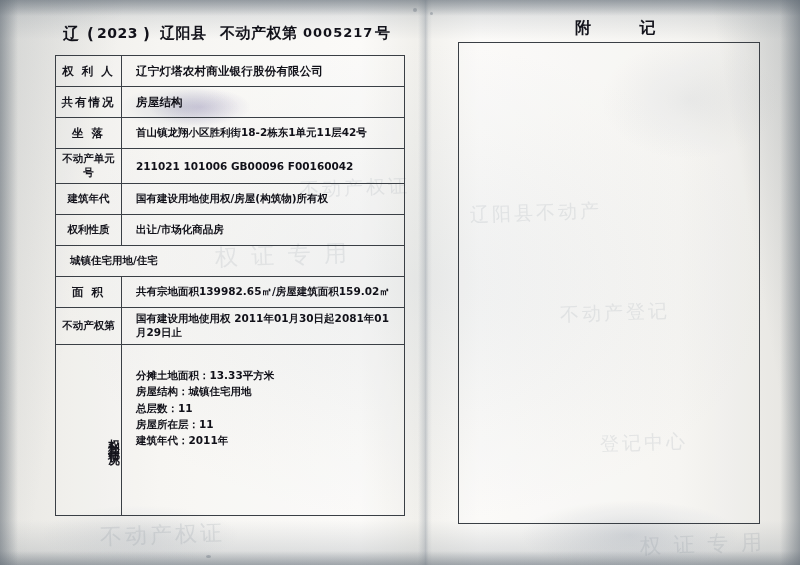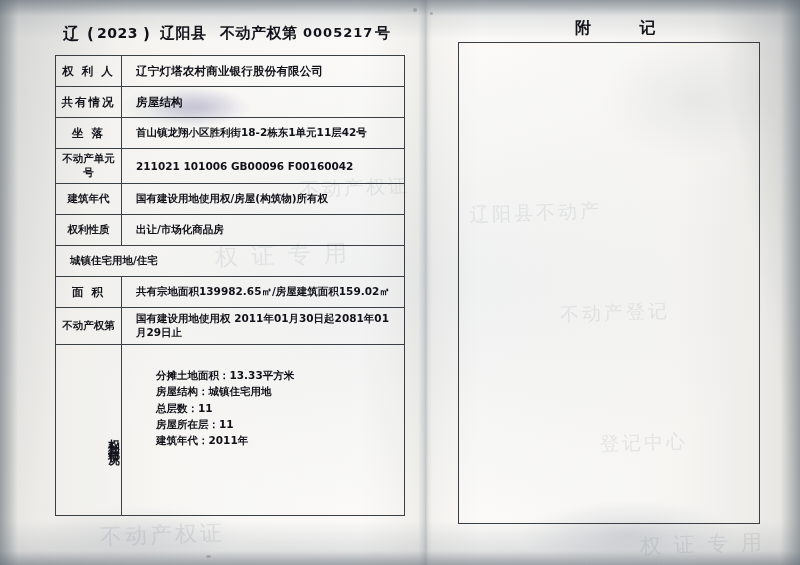--- a/index.html
+++ b/index.html
@@ -127,21 +127,21 @@
     padding: 4px 6px;
     font-size: 11.5px;
     color: #111119;
     font-family: "DejaVu Sans", sans-serif;
     font-weight: bold;
     letter-spacing: 0.2px;
     box-sizing: border-box;
     margin-left: 8px;
   }
   .val.small { font-size: 10.5px; font-weight: bold; letter-spacing: 0px; }
-  .row.last { min-height: 170px; gap: 20px; }
+  .row.last { min-height: 170px; }
   .lab.vert {
     writing-mode: vertical-rl;
     text-orientation: upright;
     letter-spacing: 3px;
     font-size: 11.5px;
     padding: 18px 0 0 0;
     align-items: flex-start;
     justify-content: center;
   }
   .val.block {

